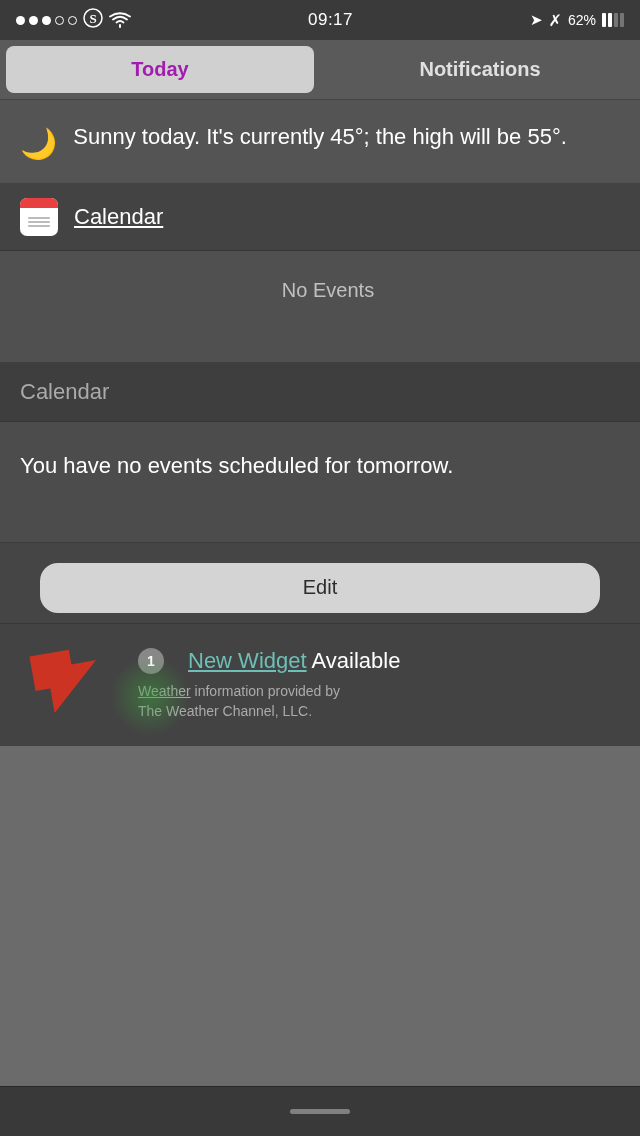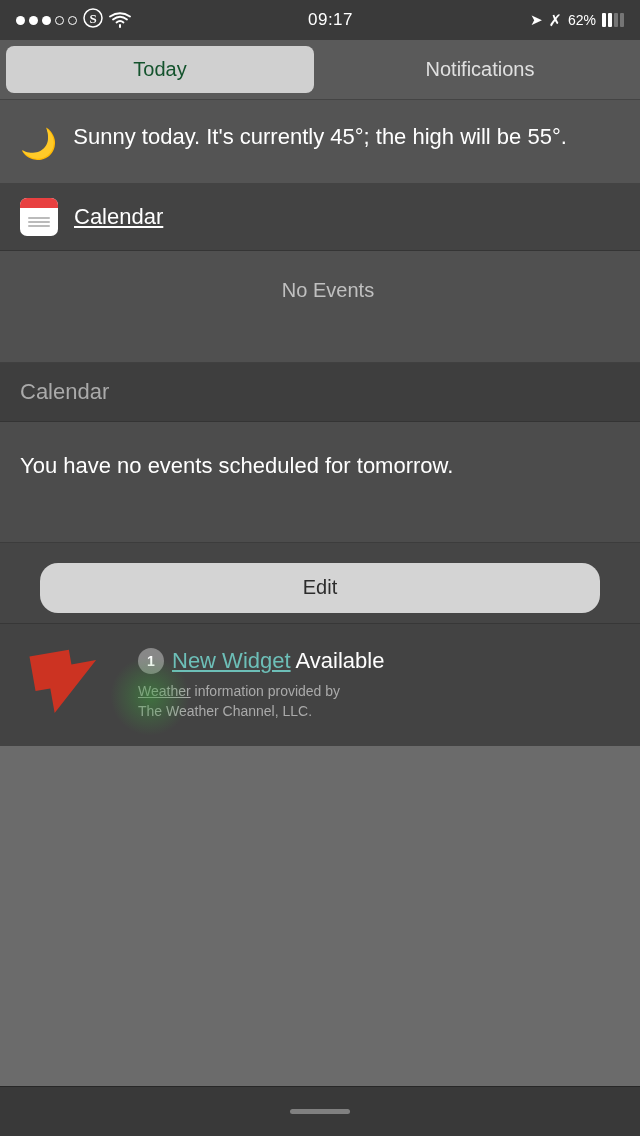--- a/index.html
+++ b/index.html
@@ -78,31 +78,31 @@
       background: #5a5a5a;
       border-bottom: 1px solid #444;
     }
 
     .tab {
       flex: 1;
       display: flex;
       align-items: center;
       justify-content: center;
       font-size: 20px;
-      font-weight: 400;
+      font-weight: 700;
       color: white;
       cursor: pointer;
       border-radius: 8px;
       margin: 6px;
     }
 
     .tab.active {
       background: #d0d0d0;
-      color: #14532d;
-      font-weight: 400;
+      color: #a21caf;
+      font-weight: 700;
     }
 
     .tab.inactive {
       background: transparent;
       color: #e0e0e0;
     }
 
     
     .weather-section {
       background: rgba(80,80,80,0.85);
@@ -263,21 +263,21 @@
 
     .widget-text-col {
       display: flex;
       flex-direction: column;
       gap: 8px;
     }
 
     .new-widget-line {
       display: flex;
       align-items: center;
-      gap: 8px;
+      gap: 24px;
       font-size: 22px;
       color: white;
       font-weight: 300;
     }
 
     .widget-badge {
       width: 26px; height: 26px;
       background: #888;
       border-radius: 50%;
       display: flex;

